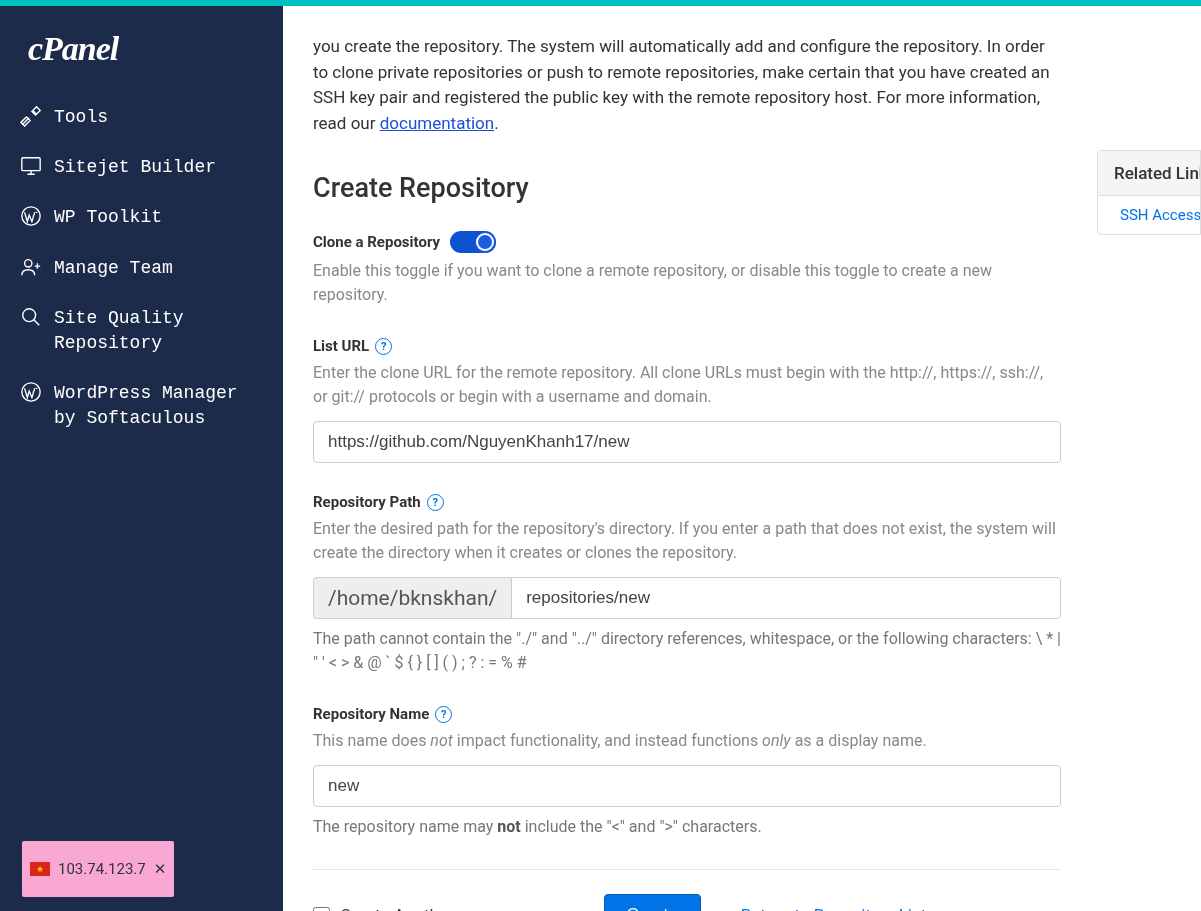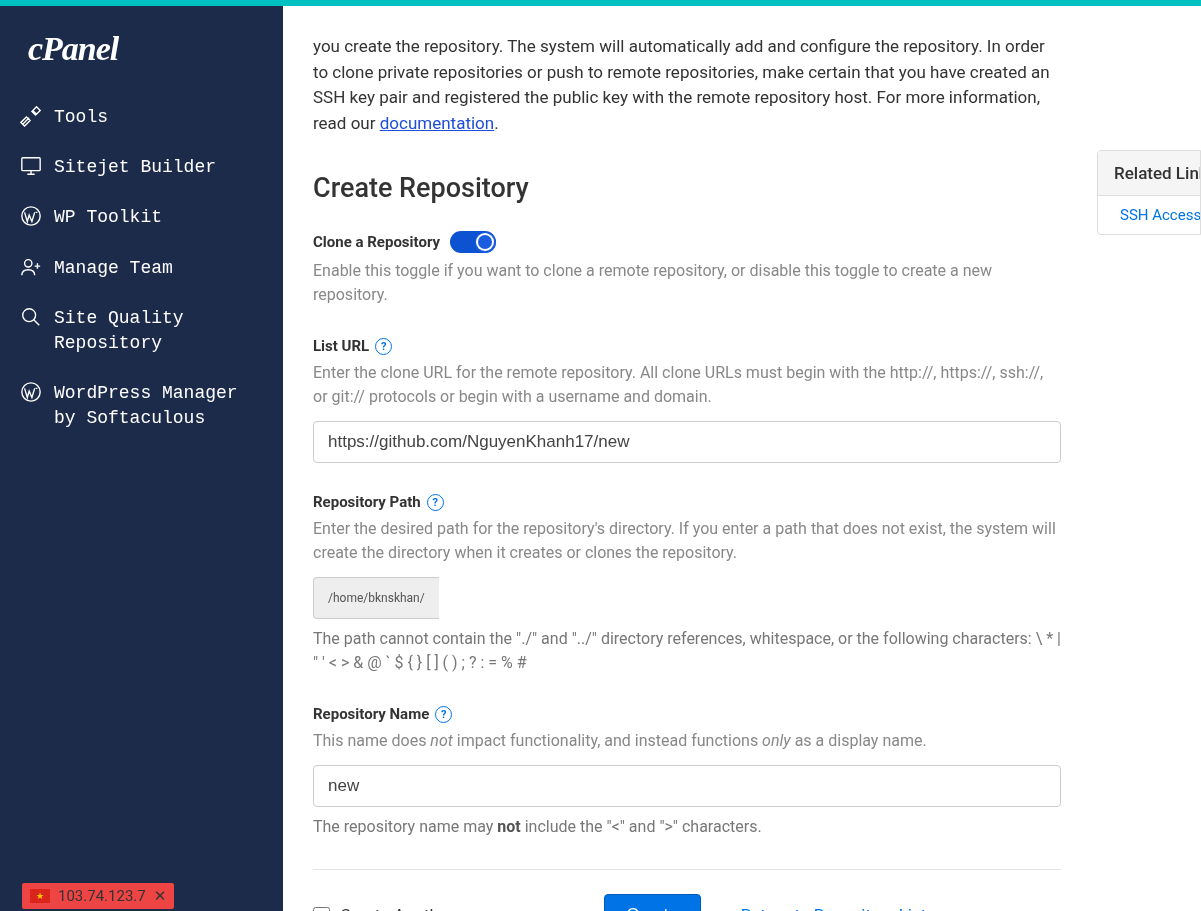--- a/index.html
+++ b/index.html
@@ -8,41 +8,41 @@
 .app { display: flex; height: calc(100vh - 6px); }
 .sidebar { width: 283px; background: #1c2b4a; color: #fff; padding: 24px 0 0 0; position: relative; flex-shrink: 0; }
 .logo { padding: 0 20px 24px 20px; }
 .logo-text { font-family: Georgia, serif; font-style: italic; font-weight: bold; font-size: 34px; color: #fff; letter-spacing: -1px; margin-left: 8px; }
 .nav { list-style: none; }
 .nav-item { display: flex; align-items: flex-start; padding: 12px 16px; cursor: pointer; }
 .nav-icon { width: 30px; height: 24px; display: inline-flex; align-items: center; justify-content: center; margin-right: 8px; flex-shrink: 0; }
 .nav-icon svg { stroke: #fff; fill: none; stroke-width: 1.5; }
 .nav-label { font-size: 18px; line-height: 1.4; color: #fff; padding-top: 1px; font-family: Liberation Mono, monospace; }
 .nav-label-wrap { display: block; }
-.ip-badge { position: absolute; bottom: 2px; left: 22px; background: #ef4444; color: #333; padding: 4px 8px; font-size: 15px; display: inline-flex; align-items: center; gap: 8px; border-radius: 2px; }
+.ip-badge { position: absolute; bottom: 14px; left: 22px; background: #f9a8d4; color: #333; padding: 19px 8px; font-size: 15px; display: inline-flex; align-items: center; gap: 8px; border-radius: 2px; }
 .flag { width: 20px; height: 14px; background: #da251d; position: relative; display: inline-block; }
 .flag::after { content: "★"; color: #ffcd00; font-size: 9px; position: absolute; left: 50%; top: 50%; transform: translate(-50%, -52%); }
 .ip-close { cursor: pointer; font-size: 15px; }
 .main { flex: 1; background: #fff; padding: 28px 0 28px 30px; overflow-y: auto; position: relative; }
 .content-wrap { max-width: 748px; }
 .intro-text { font-size: 17px; color: #333; line-height: 1.5; margin-bottom: 36px; }
 .intro-text a { color: #1d4ed8; }
 .page-title { font-size: 27px; font-weight: 500; color: #333; margin-bottom: 27px; }
 .field-group { margin-bottom: 30px; }
 .field-label-row { display: flex; align-items: center; gap: 6px; margin-bottom: 6px; }
 .field-label { font-size: 15px; font-weight: 700; color: #333; }
 .help-icon { width: 17px; height: 17px; border: 1.6px solid #0073e6; border-radius: 50%; display: inline-flex; align-items: center; justify-content: center; font-size: 11px; color: #0073e6; font-weight: bold; cursor: pointer; }
 .toggle { width: 46px; height: 22px; background: #0d52d1; border-radius: 11px; position: relative; cursor: pointer; display: inline-block; margin-left: 4px; }
 .toggle::after { content: ""; width: 18px; height: 18px; background: #0d52d1; border-radius: 50%; position: absolute; top: 2px; right: 2px; box-shadow: 0 0 0 2px #fff inset; background: #1a5de0; }
 .toggle-knob { width: 21px; height: 21px; background: #1a5de0; border-radius: 50%; position: absolute; top: 0.5px; right: 0.5px; }
 .field-help { font-size: 16px; color: #888; line-height: 1.5; margin-bottom: 12px; }
 .field-help em { font-style: italic; }
 .text-input { width: 100%; height: 42px; border: 1px solid #ccc; border-radius: 4px; padding: 0 14px; font-size: 17px; color: #444; }
 .input-group { display: flex; width: 100%; }
-.input-prefix { background: #eee; border: 1px solid #ccc; border-right: none; border-radius: 4px 0 0 4px; padding: 0 14px; height: 42px; display: flex; align-items: center; font-size: 12px; color: #555; }
+.input-prefix { background: #eee; border: 1px solid #ccc; border-right: none; border-radius: 4px 0 0 4px; padding: 0 14px; height: 42px; display: flex; align-items: center; font-size: 21px; color: #555; }
 .input-group .text-input { border-radius: 0 4px 4px 0; }
 .field-note { font-size: 16px; color: #777; line-height: 1.5; margin-top: 8px; }
 .field-note strong { font-weight: 700; color: #555; }
 .divider { border: none; border-top: 1px solid #e5e5e5; margin: 28px 0 24px 0; }
 .actions-row { display: flex; align-items: center; gap: 40px; }
 .checkbox-wrap { display: flex; align-items: center; gap: 10px; }
 .checkbox-wrap input { width: 17px; height: 17px; cursor: pointer; }
 .checkbox-wrap label { font-size: 17px; color: #333; cursor: pointer; }
 .btn-primary { background: #0073e6; color: #fff; border: 1px solid #005aba; border-radius: 4px; padding: 10px 22px; font-size: 17px; cursor: pointer; margin-left: 110px; }
 .link-action { color: #0073e6; font-size: 17px; text-decoration: none; cursor: pointer; }
@@ -150,20 +150,21 @@
       </div>
 
       <div class="field-group">
         <div class="field-label-row">
           <span class="field-label">Repository Path</span>
           <span class="help-icon">?</span>
         </div>
         <div class="field-help">Enter the desired path for the repository's directory. If you enter a path that does not exist, the system will create the directory when it creates or clones the repository.</div>
         <div class="input-group">
           <span class="input-prefix">/home/bknskhan/</span>
+          <input type="text" class="text-input" value="repositories/new" style="">
         </div>
         <div class="field-note">The path cannot contain the "./" and "../" directory references, whitespace, or the following characters: \ * | " ' &lt; &gt; &amp; @ ` $ { } [ ] ( ) ; ? : = % #</div>
       </div>
 
       <div class="field-group">
         <div class="field-label-row">
           <span class="field-label">Repository Name</span>
           <span class="help-icon">?</span>
         </div>
         <div class="field-help">

